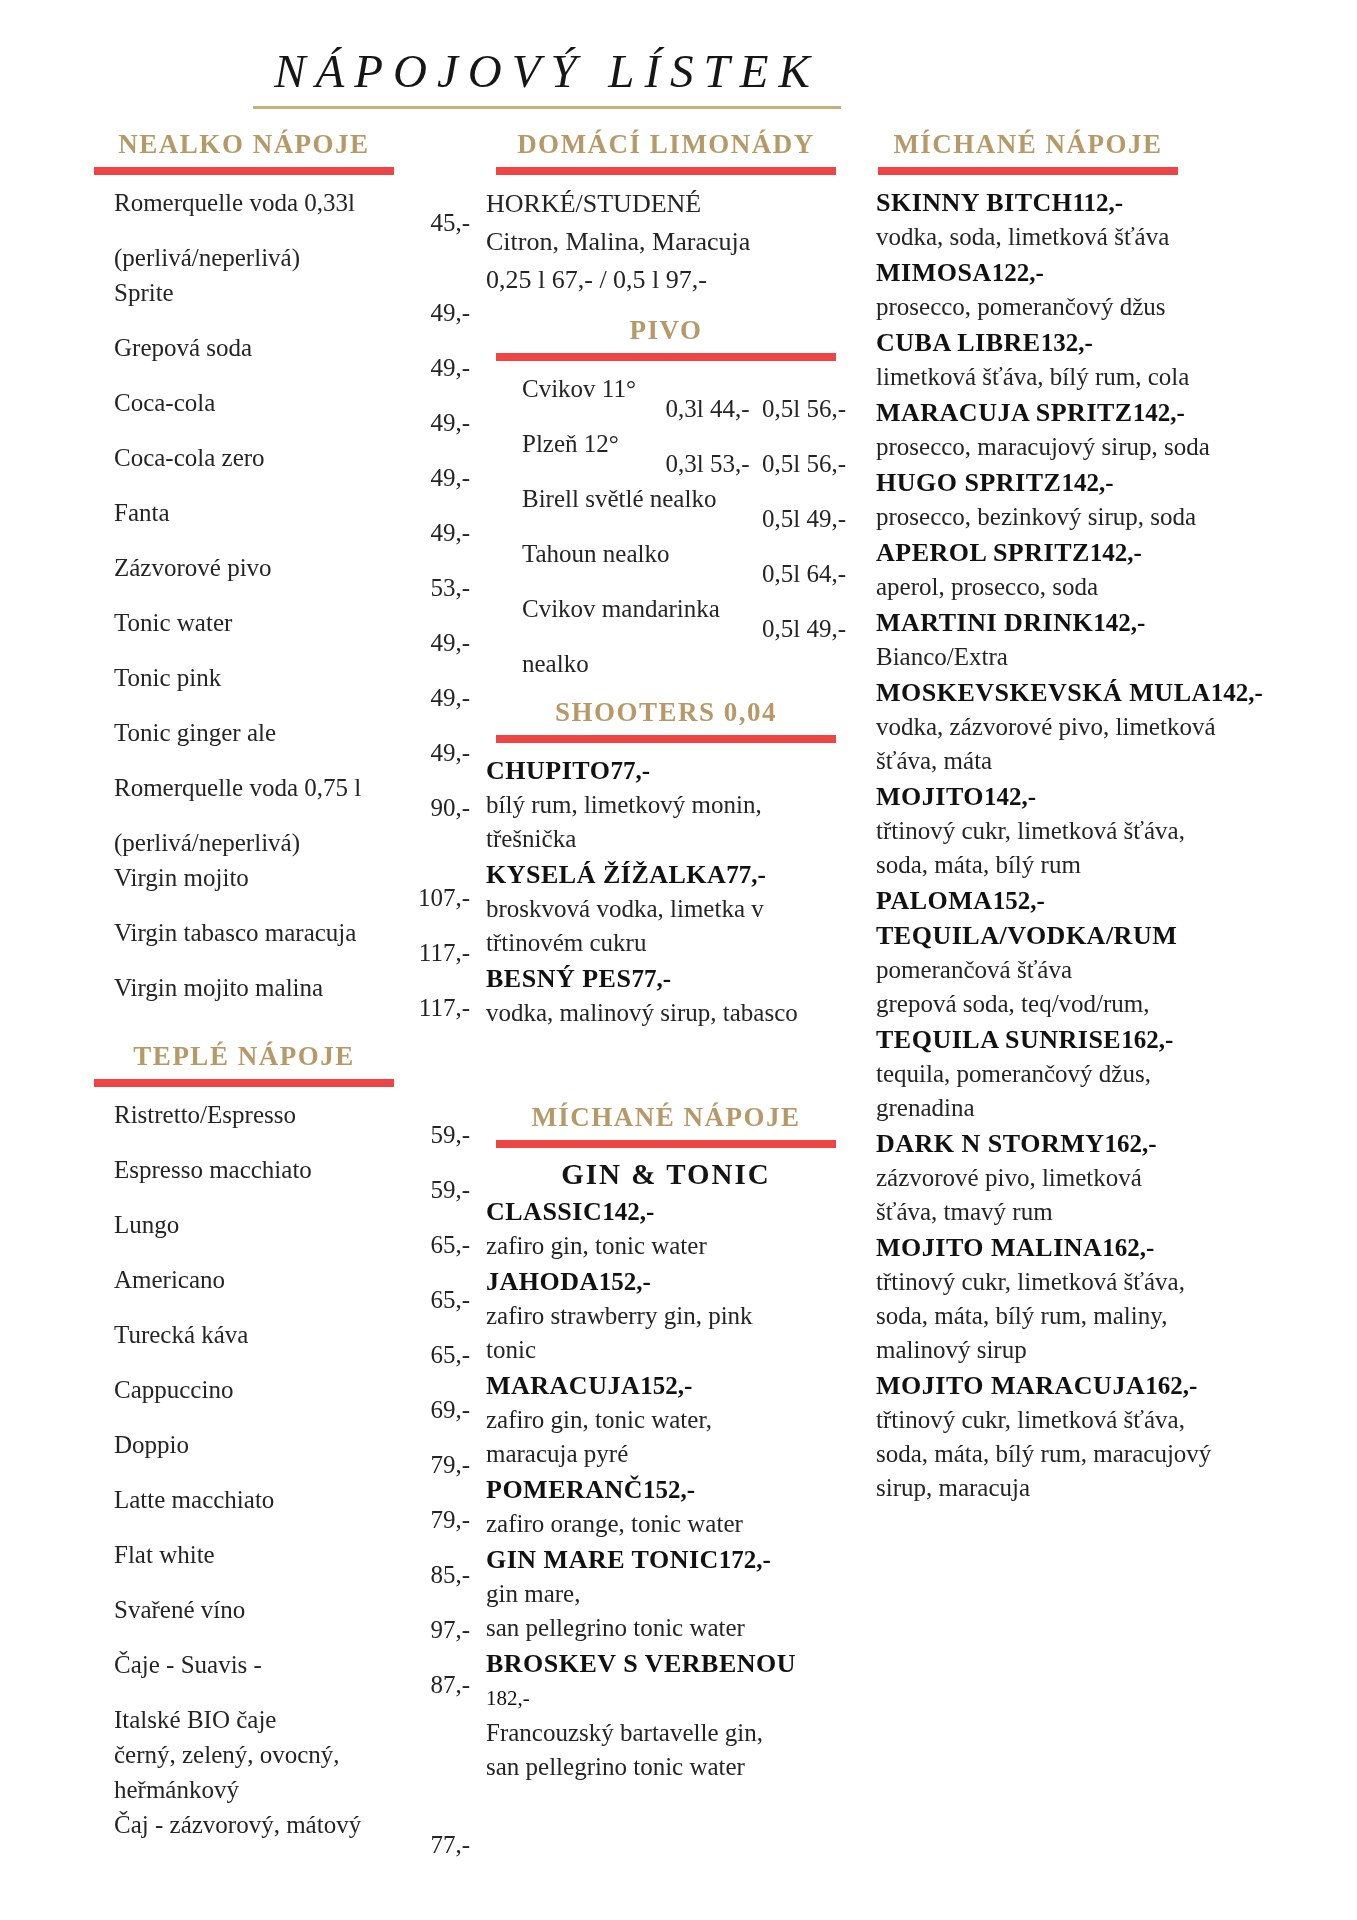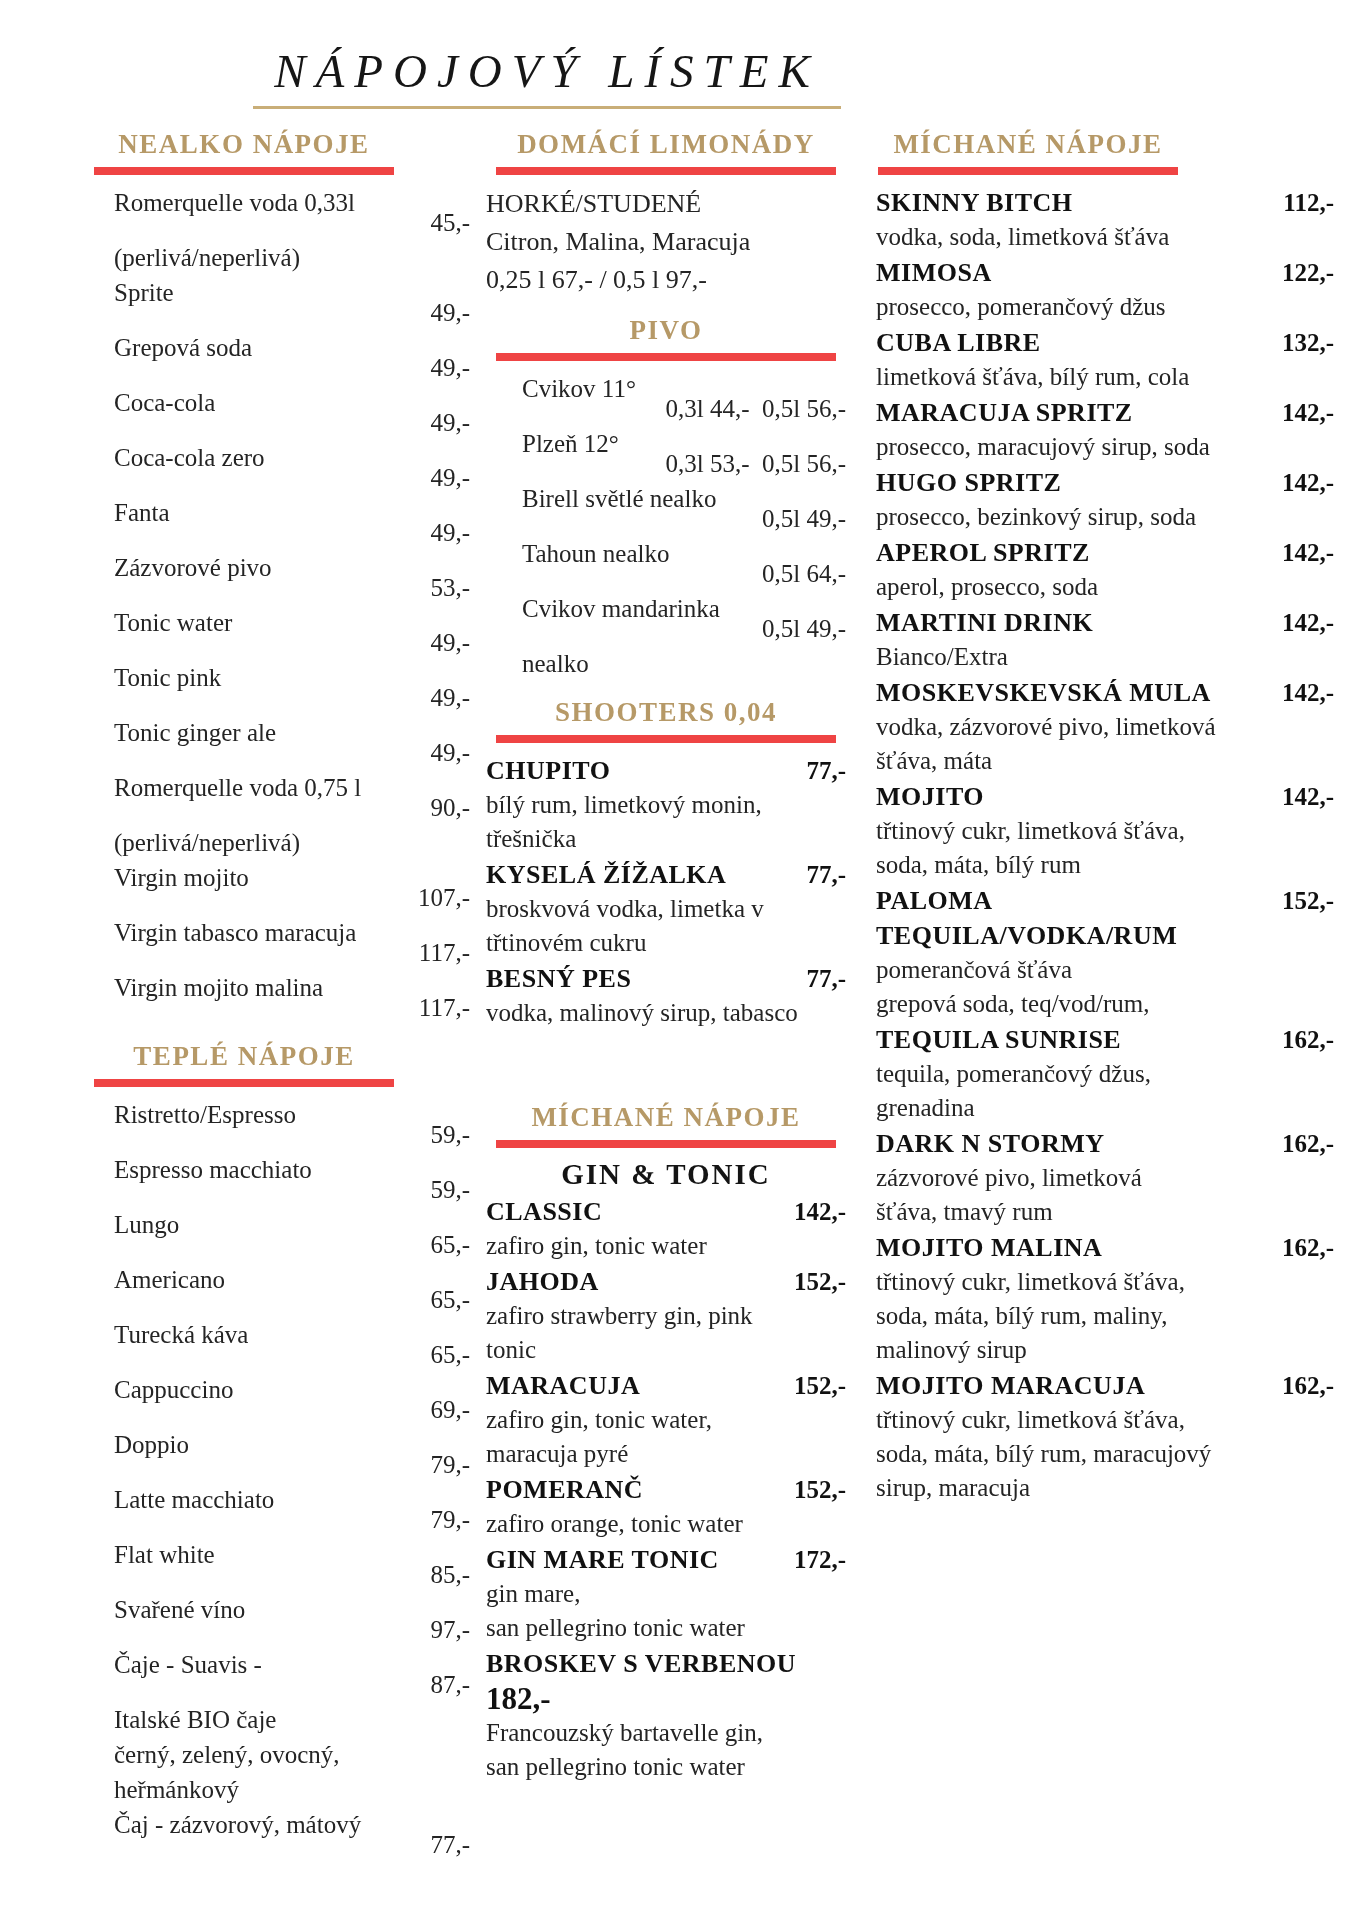--- a/index.html
+++ b/index.html
@@ -48,26 +48,26 @@
   
   .row{display:flex;justify-content:space-between;font-size:25px;line-height:35px;}
   .row .nm{flex:1;color:#242424;margin-left:36px;}
   .row .pr{flex:none;text-align:right;color:#242424;white-space:pre;margin-top:20px;}
 
   
   .center-line{font-size:26px;line-height:38px;color:#242424;}
 
   
   .c-item{margin-bottom:1px;}
-  .c-name-row{display:flex;justify-content:space-between;align-items:baseline;
+  .c-name-row{display:flex;justify-content:flex-start;align-items:baseline;
     font-weight:700;font-size:26px;line-height:35px;color:#111111;}
   .c-name{letter-spacing:0.5px;}
   .c-price{font-weight:700;font-size:25px;white-space:pre;}
   .c-name2{font-weight:700;font-size:26px;line-height:35px;color:#111111;letter-spacing:0.5px;}
-  .c-price-below{font-weight:700;font-size:31px;line-height:35px;color:#111111;}
+  .c-price-below{font-weight:400;font-size:21px;line-height:35px;color:#111111;}
   .c-desc{font-size:25px;line-height:34px;color:#242424;}
 </style>
 </head>
 <body>
 
 <div class="page">
   <div class="title-wrap">
     <h1>NÁPOJOVÝ LÍSTEK</h1>
   </div>
   <div class="title-rule"></div>

